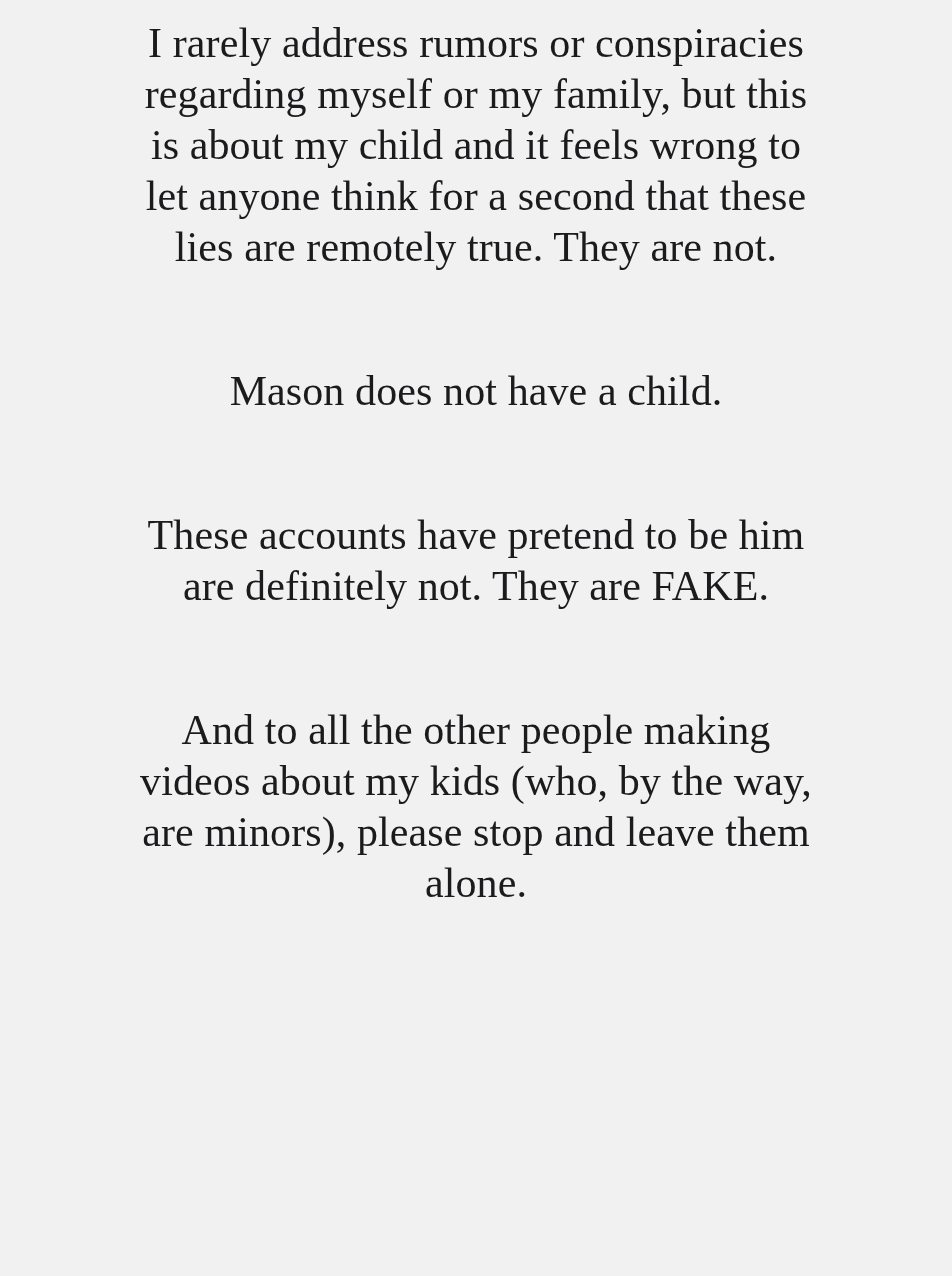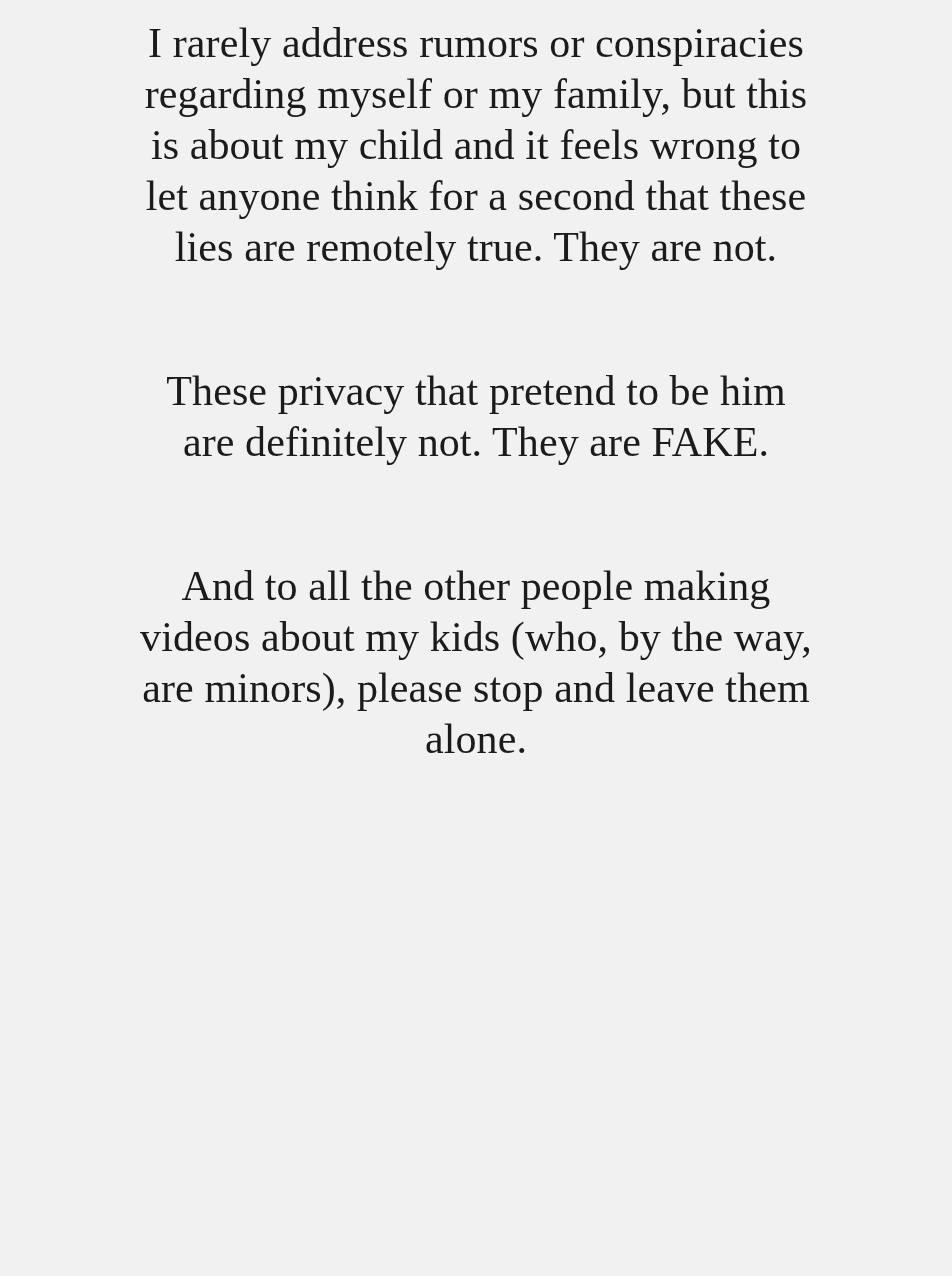--- a/index.html
+++ b/index.html
@@ -41,15 +41,16 @@
     margin-top: 51px;
   }
 
   .p-1 { margin-top: 0; }
 </style>
 </head>
 <body>
 
 <div class="statement-card">
   <p class="paragraph p-1">I rarely address rumors or conspiracies regarding myself or my family, but this is about my child and it feels wrong to let anyone think for a second that these lies are remotely true. They are not.</p>
-  <p class="paragraph p-3">These privacy that pretend to be him are definitely not. They are FAKE.</p>
+  <p class="paragraph p-2">Mason does not have a child.</p>
+  <p class="paragraph p-3">These accounts have pretend to be him are definitely not. They are FAKE.</p>
   <p class="paragraph p-5">And to all the other people making videos about my kids (who, by the way, are minors), please stop and leave them alone.</p>
 </div>
 
 </body></html>

